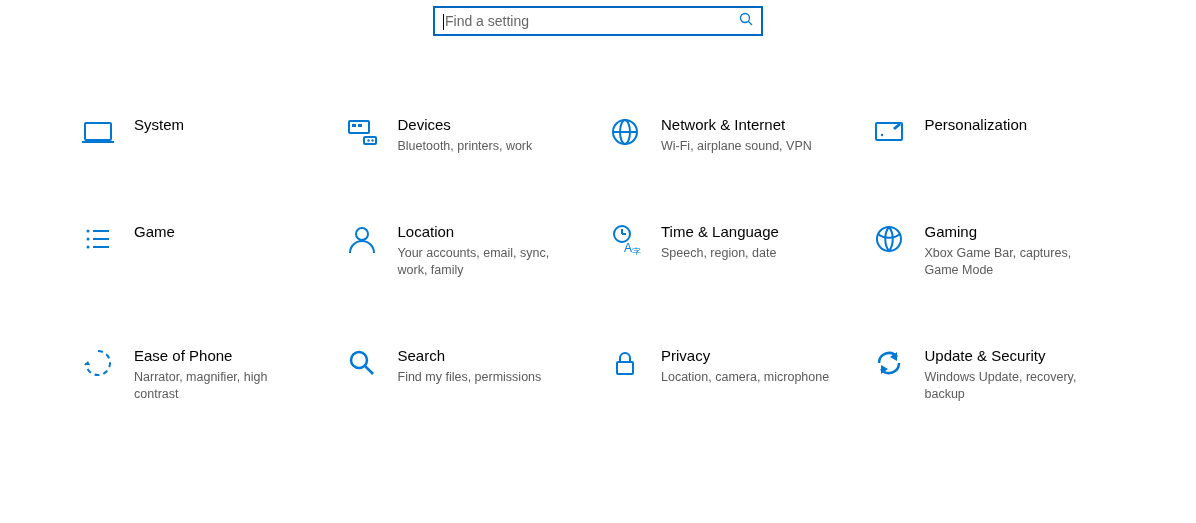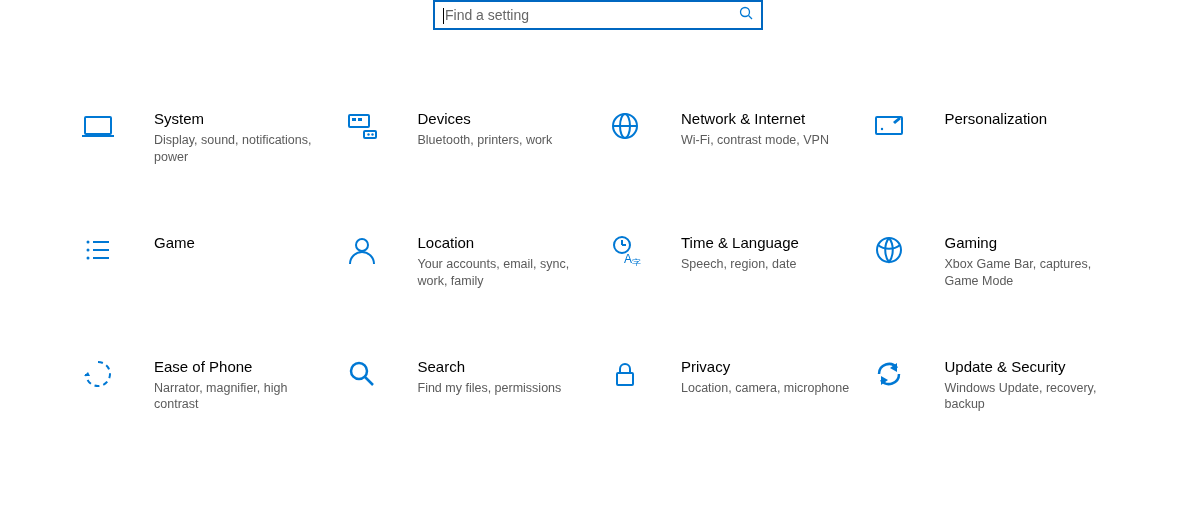--- a/index.html
+++ b/index.html
@@ -12,20 +12,21 @@
     overflow: hidden;
     color: #000;
   }
   .page {
     width: 100%;
     box-sizing: border-box;
   }
   .search-wrap {
     display: flex;
     justify-content: center;
+    padding-top: 6px;
   }
   .search {
     width: 330px;
     height: 30px;
     border: 2px solid #0067c0;
     display: flex;
     align-items: center;
     padding: 0 8px;
     box-sizing: border-box;
     position: relative;
@@ -74,21 +75,20 @@
     color: #0078d4;
     margin-right: 16px;
   }
   .tile .icon svg {
     width: 32px;
     height: 32px;
     display: block;
   }
   .tile .txt {
     max-width: 180px;
-    margin-left: 20px;
   }
   .tile .title {
     font-size: 15px;
     color: #000;
     line-height: 1.2;
     margin-bottom: 4px;
   }
   .tile .desc {
     font-size: 12.5px;
     color: #5b5b5b;
@@ -192,21 +192,20 @@
   <div class="grid">
 
     <div class="tile">
       <span class="icon">
           <svg viewBox="0 0 32 32">
             <use href="#ic-system"></use>
           </svg>
         </span>
       <div class="txt">
         <div class="title">System</div>
-        <div class="desc">Display, sound, notifications, power</div>
       </div>
     </div>
 
     <div class="tile">
       <span class="icon">
           <svg viewBox="0 0 32 32">
             <use href="#ic-devices"></use>
           </svg>
         </span>
       <div class="txt">
@@ -217,21 +216,21 @@
 
 
     <div class="tile">
       <span class="icon">
           <svg viewBox="0 0 32 32">
             <use href="#ic-network"></use>
           </svg>
         </span>
       <div class="txt">
         <div class="title">Network &amp; Internet</div>
-        <div class="desc">Wi-Fi, contrast mode, VPN</div>
+        <div class="desc">Wi-Fi, airplane sound, VPN</div>
       </div>
     </div>
 
     <div class="tile">
       <span class="icon">
           <svg viewBox="0 0 32 32">
             <use href="#ic-personalization"></use>
           </svg>
         </span>
       <div class="txt">

